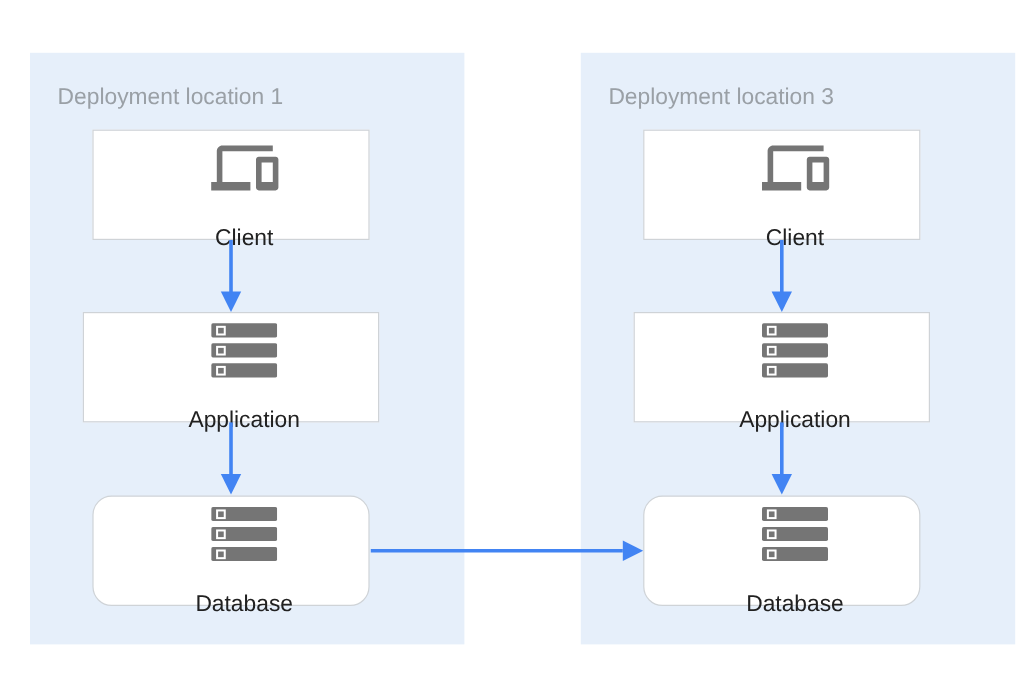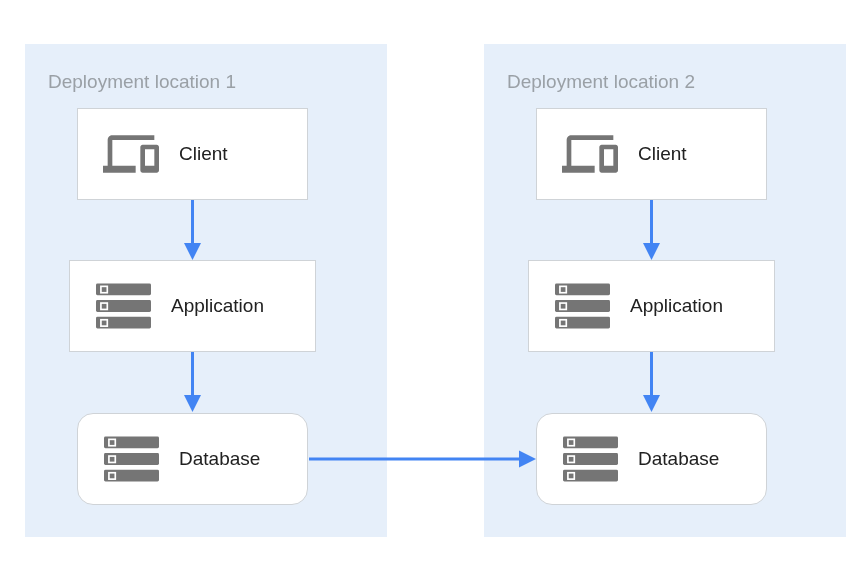--- a/index.html
+++ b/index.html
@@ -29,21 +29,21 @@
     font-size:19px;line-height:1.25;
     color:var(--panel-title,#9aa0a6);
     white-space:nowrap;
   }
   .node{
     position:absolute;height:92px;
     background:var(--node-bg,#fff);
     border:1px solid var(--node-border,#cfd3d7);
     box-sizing:border-box;
     display:flex;align-items:center;
-    padding-left:22px;gap:17px;
+    padding-left:22px;gap:17px;flex-direction:column;
   }
   .node-client{left:52px;top:64px;width:231px;}
   .node-application{left:44px;top:216px;width:247px;}
   .node-database{left:52px;top:369px;width:231px;border-radius:16px;}
   .node-icon{
     width:62px;flex:0 0 62px;
     display:flex;align-items:center;justify-content:center;
   }
   .node-icon svg .ink{fill:var(--icon,#757575);}
   .node-icon svg .hole{fill:none;stroke:#ffffff;stroke-width:1.7;}
@@ -98,21 +98,21 @@
           <rect class="hole" x="5" y="3" width="6.5" height="6.5"></rect>
           <rect class="hole" x="5" y="20" width="6.5" height="6.5"></rect>
           <rect class="hole" x="5" y="37" width="6.5" height="6.5"></rect>
         </svg>
       </span>
       <span class="node-label">Database</span>
     </div>
   </div>
 
   <div class="panel panel-2">
-    <div class="panel-title">Deployment location 2</div>
+    <div class="panel-title">Deployment location 3</div>
 
     <div class="node node-client">
       <span class="node-icon">
         <svg width="62" height="56" viewBox="0 0 24 24" aria-hidden="true">
           <path class="ink" d="M4 6h18V4H4c-1.1 0-2 .9-2 2v11H0v3h14v-3H4V6zm19 2h-6c-.55 0-1 .45-1 1v10c0 .55.45 1 1 1h6c.55 0 1-.45 1-1V9c0-.55-.45-1-1-1zm-1 9h-4v-7h4v7z"></path>
         </svg>
       </span>
       <span class="node-label">Client</span>
     </div>
 

